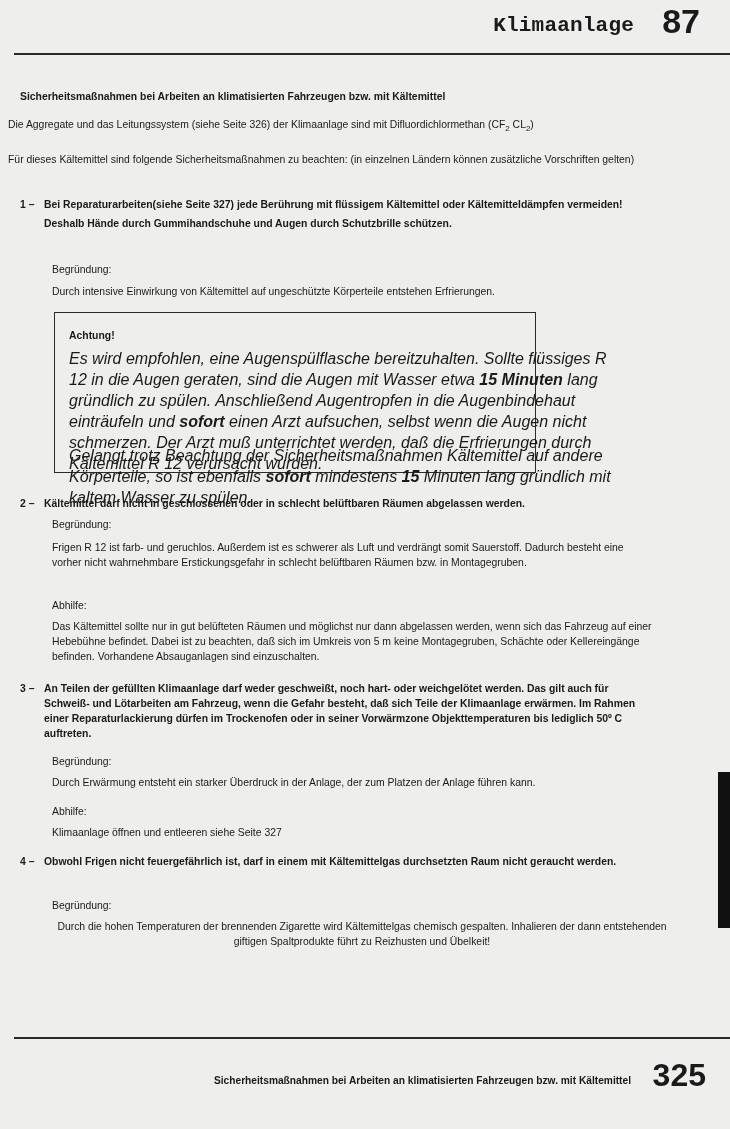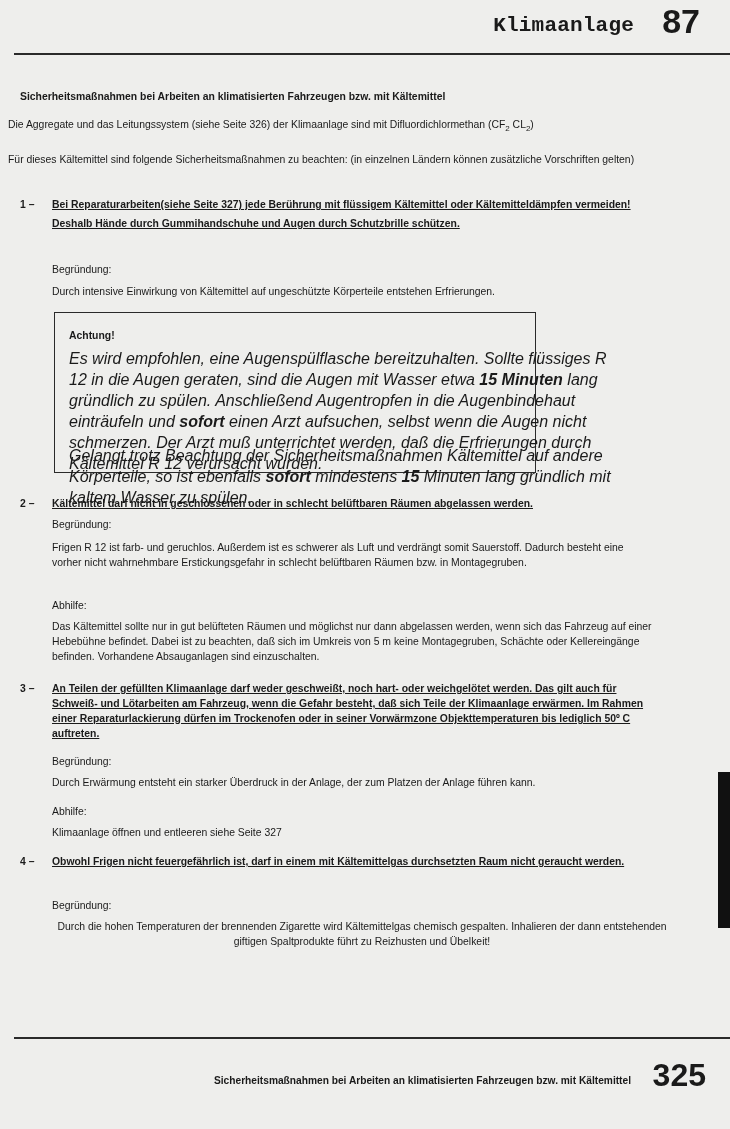--- a/index.html
+++ b/index.html
@@ -12,21 +12,21 @@
     .abs { position: absolute; }
     .hdr-title { right: 96px; top: 14px; font-size: 21px; font-weight: bold; letter-spacing: 0.2px; font-family: Liberation Mono, monospace; }
     .hdr-num { right: 30px; top: 2px; font-size: 34px; font-weight: bold; }
     .rule { left: 14px; right: 0; height: 2px; background: #2a2a2a; }
     .rule.top { top: 53px; }
     .rule.bottom { top: 1037px; }
     .sec-title { left: 20px; top: 91px; font-size: 10.4px; font-weight: bold; }
     .p { left: 8px; width: 640px; font-size: 10.4px; line-height: 14.5px; }
     .item { left: 20px; width: 640px; font-size: 10.4px; line-height: 15px; }
     .item .num { position: absolute; left: 0; top: 0; font-weight: bold; }
-    .item .body { margin-left: 32px; text-decoration: underline; }
+    .item .body { margin-left: 24px; }
     .b { font-weight: bold; }
     .lbl { left: 52px; font-size: 10.4px; }
     .txt { left: 52px; width: 600px; font-size: 10.4px; line-height: 15px; }
     .warn {
       left: 54px; top: 312px; width: 482px; height: 161px;
       border: 1.5px solid #2a2a2a; box-sizing: border-box;
     }
     .warn-title { left: 14px; top: 17px; font-size: 10.4px; font-weight: bold; }
     .warn-p { left: 14px; width: 558px; font-size: 16px; line-height: 21px; font-style: italic; }
     .tab { left: 718px; top: 772px; width: 12px; height: 156px; background: #111; }

